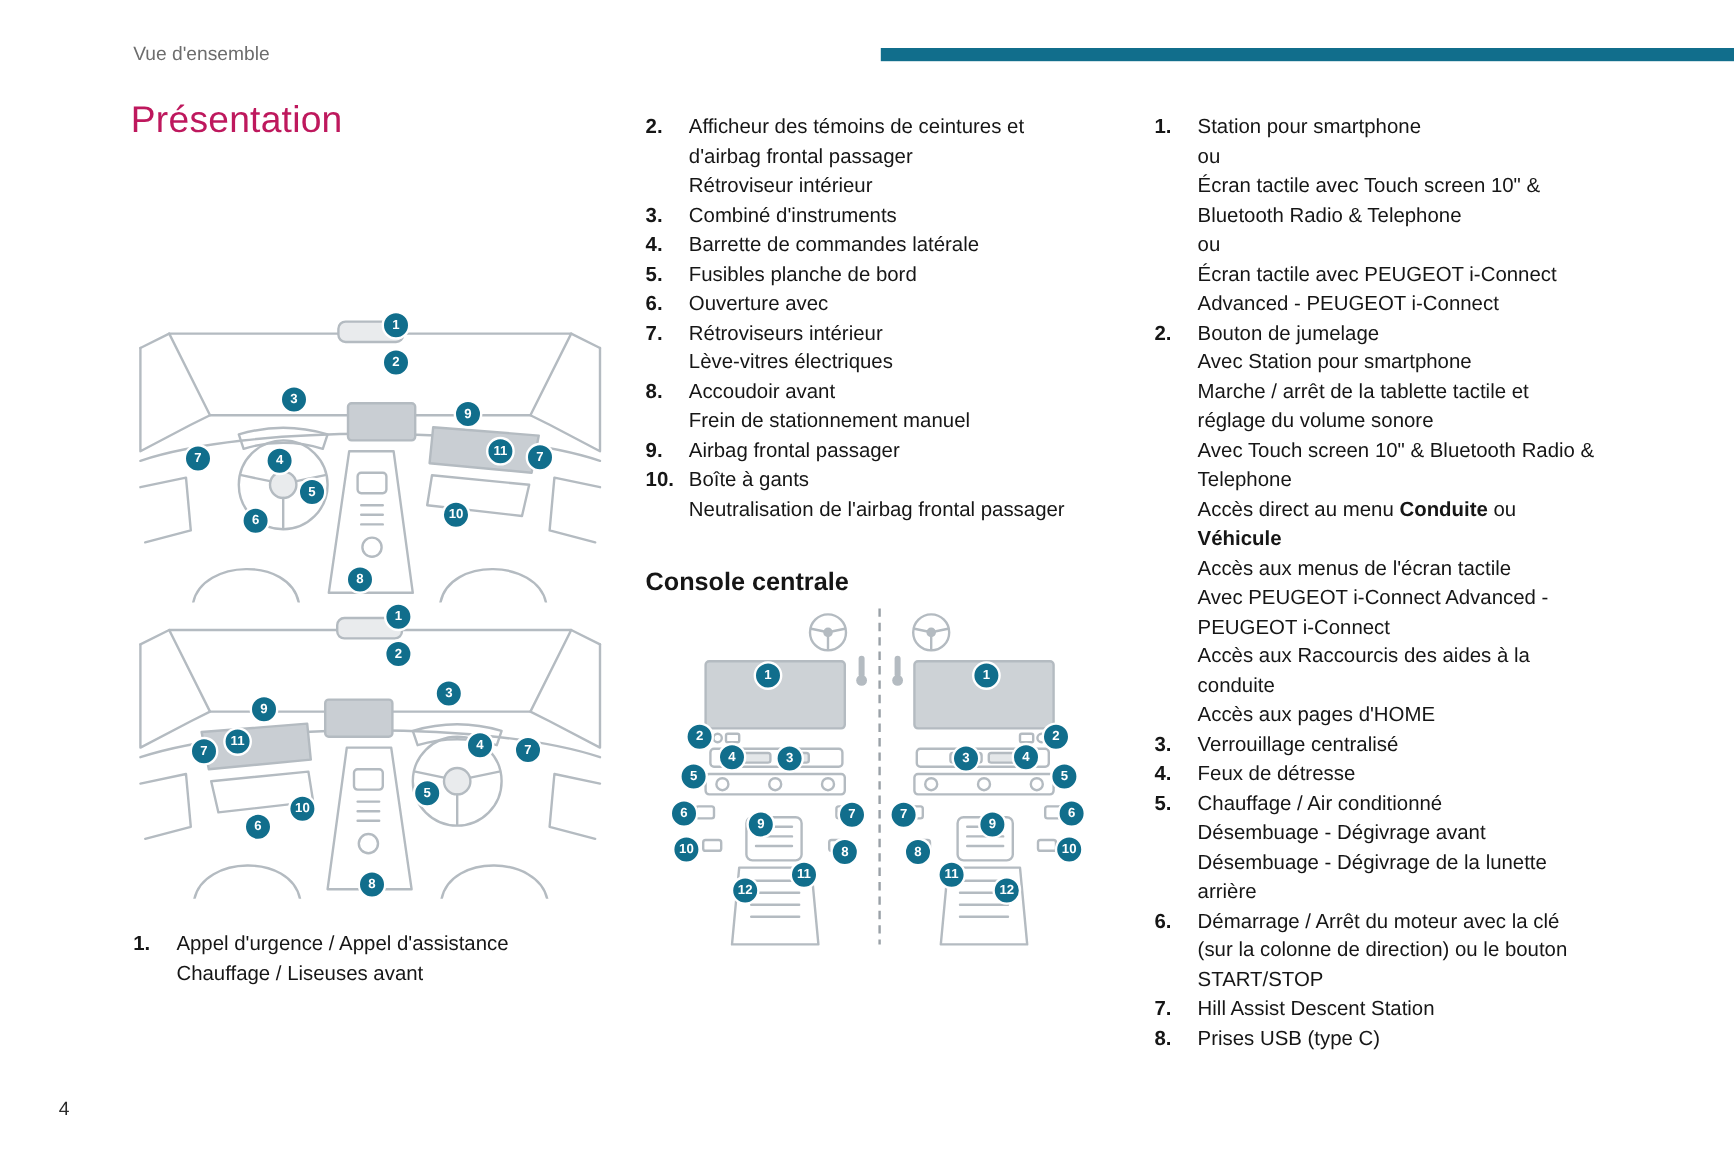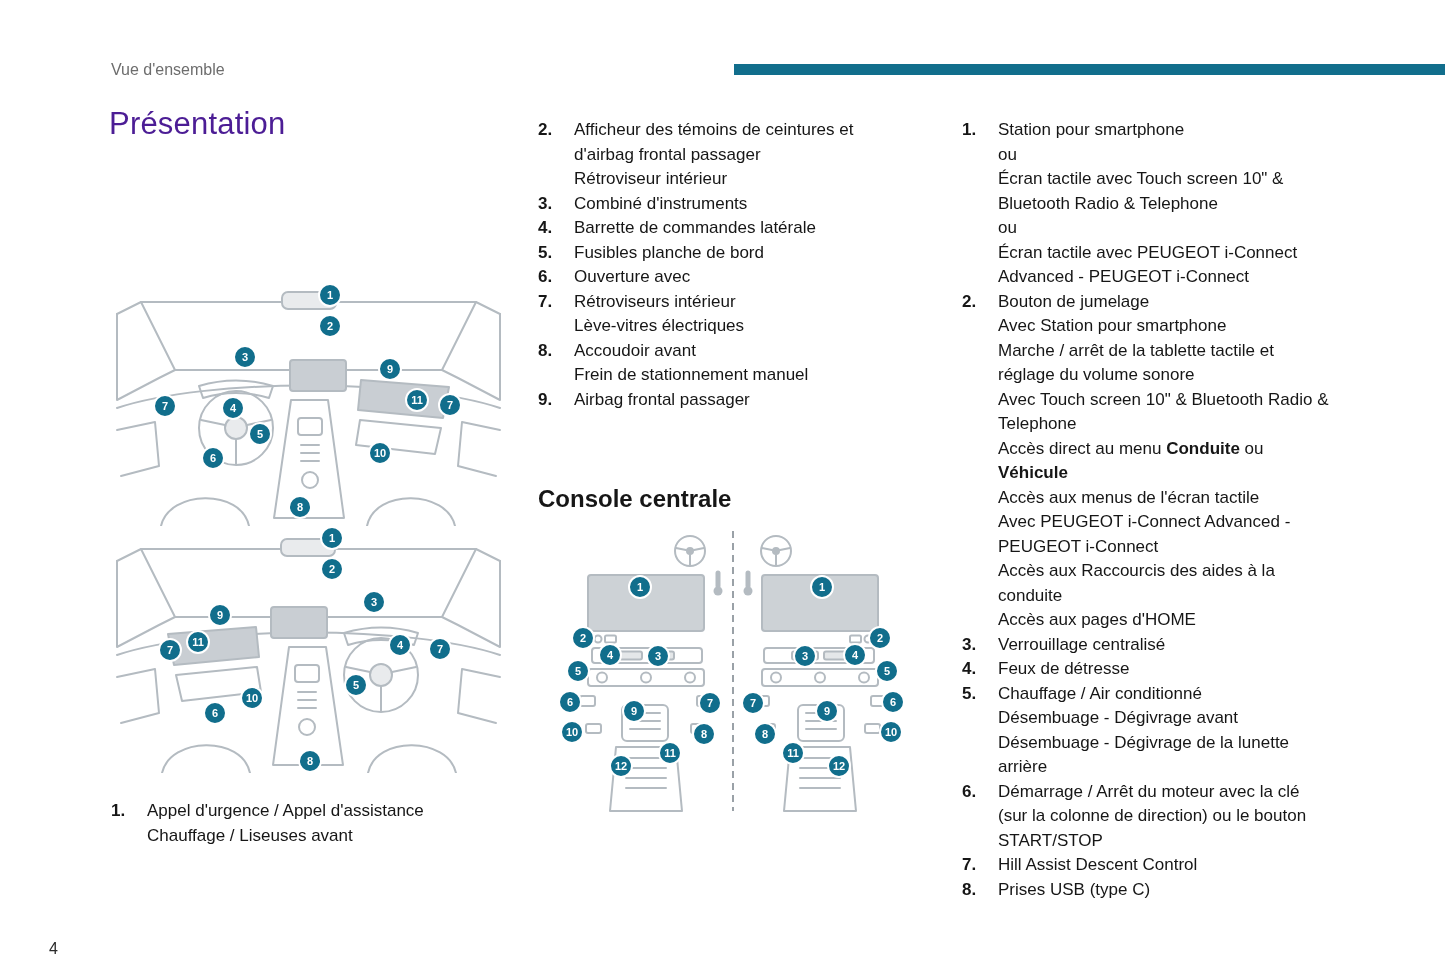--- a/index.html
+++ b/index.html
@@ -1,39 +1,39 @@
 <!DOCTYPE html>
 <html><head>
 <meta charset="utf-8">
 <style>
   * { margin:0; padding:0; box-sizing:border-box; }
   html,body { background:#ffffff; }
   body {
     width:1445px; height:963px; position:relative; overflow:hidden;
     font-family:"Liberation Sans", sans-serif; color:#161616;
   }
-  .page { position:absolute; inset:0; background:#fff;margin-top:24px; }
+  .page { position:absolute; inset:0; background:#fff; }
 
   .header-label { position:absolute; left:111px; top:37px; font-size:16px; color:#6d6d6d; }
   .accent-bar  { position:absolute; left:734px; top:40px; width:711px; height:11px; }
   .page-number { position:absolute; left:49px; top:916px; font-size:16px; color:#2a2a2a; }
 
-  .title { position:absolute; left:109px; top:82px; font-size:31px; font-weight:400; color:#4c1d95; letter-spacing:0.2px; }
+  .title { position:absolute; left:109px; top:82px; font-size:31px; font-weight:400; color:#be185d; letter-spacing:0.2px; }
   .intro { position:absolute; left:111px; top:131px; width:404px; font-size:17px; line-height:24.5px; white-space:pre-line; }
 
   .num-list { position:absolute; }
   #middle-list { left:538px; top:94px; width:382px; }
   #right-list  { left:962px; top:94px; width:432px; }
   #left-item   { left:111px; top:775px; width:404px; }
   .list-row { display:flex; align-items:flex-start; }
   .list-row .num { flex:0 0 36px; width:36px; font-weight:bold; font-size:17px; line-height:24.5px; }
   .list-row .txt { flex:1; font-size:17px; line-height:24.5px; white-space:pre-line; }
   .b { font-weight:bold; }
 
-  .console-heading { position:absolute; left:538px; top:461px; font-size:24px; font-weight:bold; }
+  .console-heading { position:absolute; left:538px; top:474px; font-size:21px; font-weight:bold; }
 
   .illo { position:absolute; }
   #illo-dash-lhd { left:111px; top:256px; width:395px; height:246px; }
   #illo-dash-rhd { left:111px; top:503px; width:395px; height:250px; }
   #illo-console  { left:548px; top:503px; width:370px; height:288px; }
   .illo svg { display:block; width:100%; }
 
   .callout {
     position:absolute; width:20px; height:20px; border-radius:50%;
     transform:translate(-50%,-50%);
@@ -140,20 +140,25 @@
 Lève-vitres électriques</span>
     </div>
     <div class="list-row">
       <span class="num">8.</span>
       <span class="txt">Accoudoir avant
 Frein de stationnement manuel</span>
     </div>
     <div class="list-row">
       <span class="num">9.</span>
       <span class="txt">Airbag frontal passager</span>
+    </div>
+    <div class="list-row">
+      <span class="num">10.</span>
+      <span class="txt">Boîte à gants
+Neutralisation de l'airbag frontal passager</span>
     </div>
   </div>
 
   <div class="console-heading">Console centrale</div>
 
   <div class="illo" id="illo-console">
     <svg viewBox="0 0 370 288">
       <g id="console-half" fill="none" stroke="#b4bbc1" stroke-width="2" stroke-linejoin="round" stroke-linecap="round">
         <circle cx="142" cy="24" r="15"></circle>
         <circle cx="142" cy="24" r="4" fill="#b4bbc1" stroke="none"></circle>
@@ -260,21 +265,21 @@
 arrière</span>
     </div>
     <div class="list-row">
       <span class="num">6.</span>
       <span class="txt">Démarrage / Arrêt du moteur avec la clé
 (sur la colonne de direction) ou le bouton
 START/STOP</span>
     </div>
     <div class="list-row">
       <span class="num">7.</span>
-      <span class="txt">Hill Assist Descent Control</span>
+      <span class="txt">Hill Assist Descent Station</span>
     </div>
     <div class="list-row">
       <span class="num">8.</span>
       <span class="txt">Prises USB (type C)</span>
     </div>
   </div>
 
   <div class="page-number">4</div>
 
 </div>

